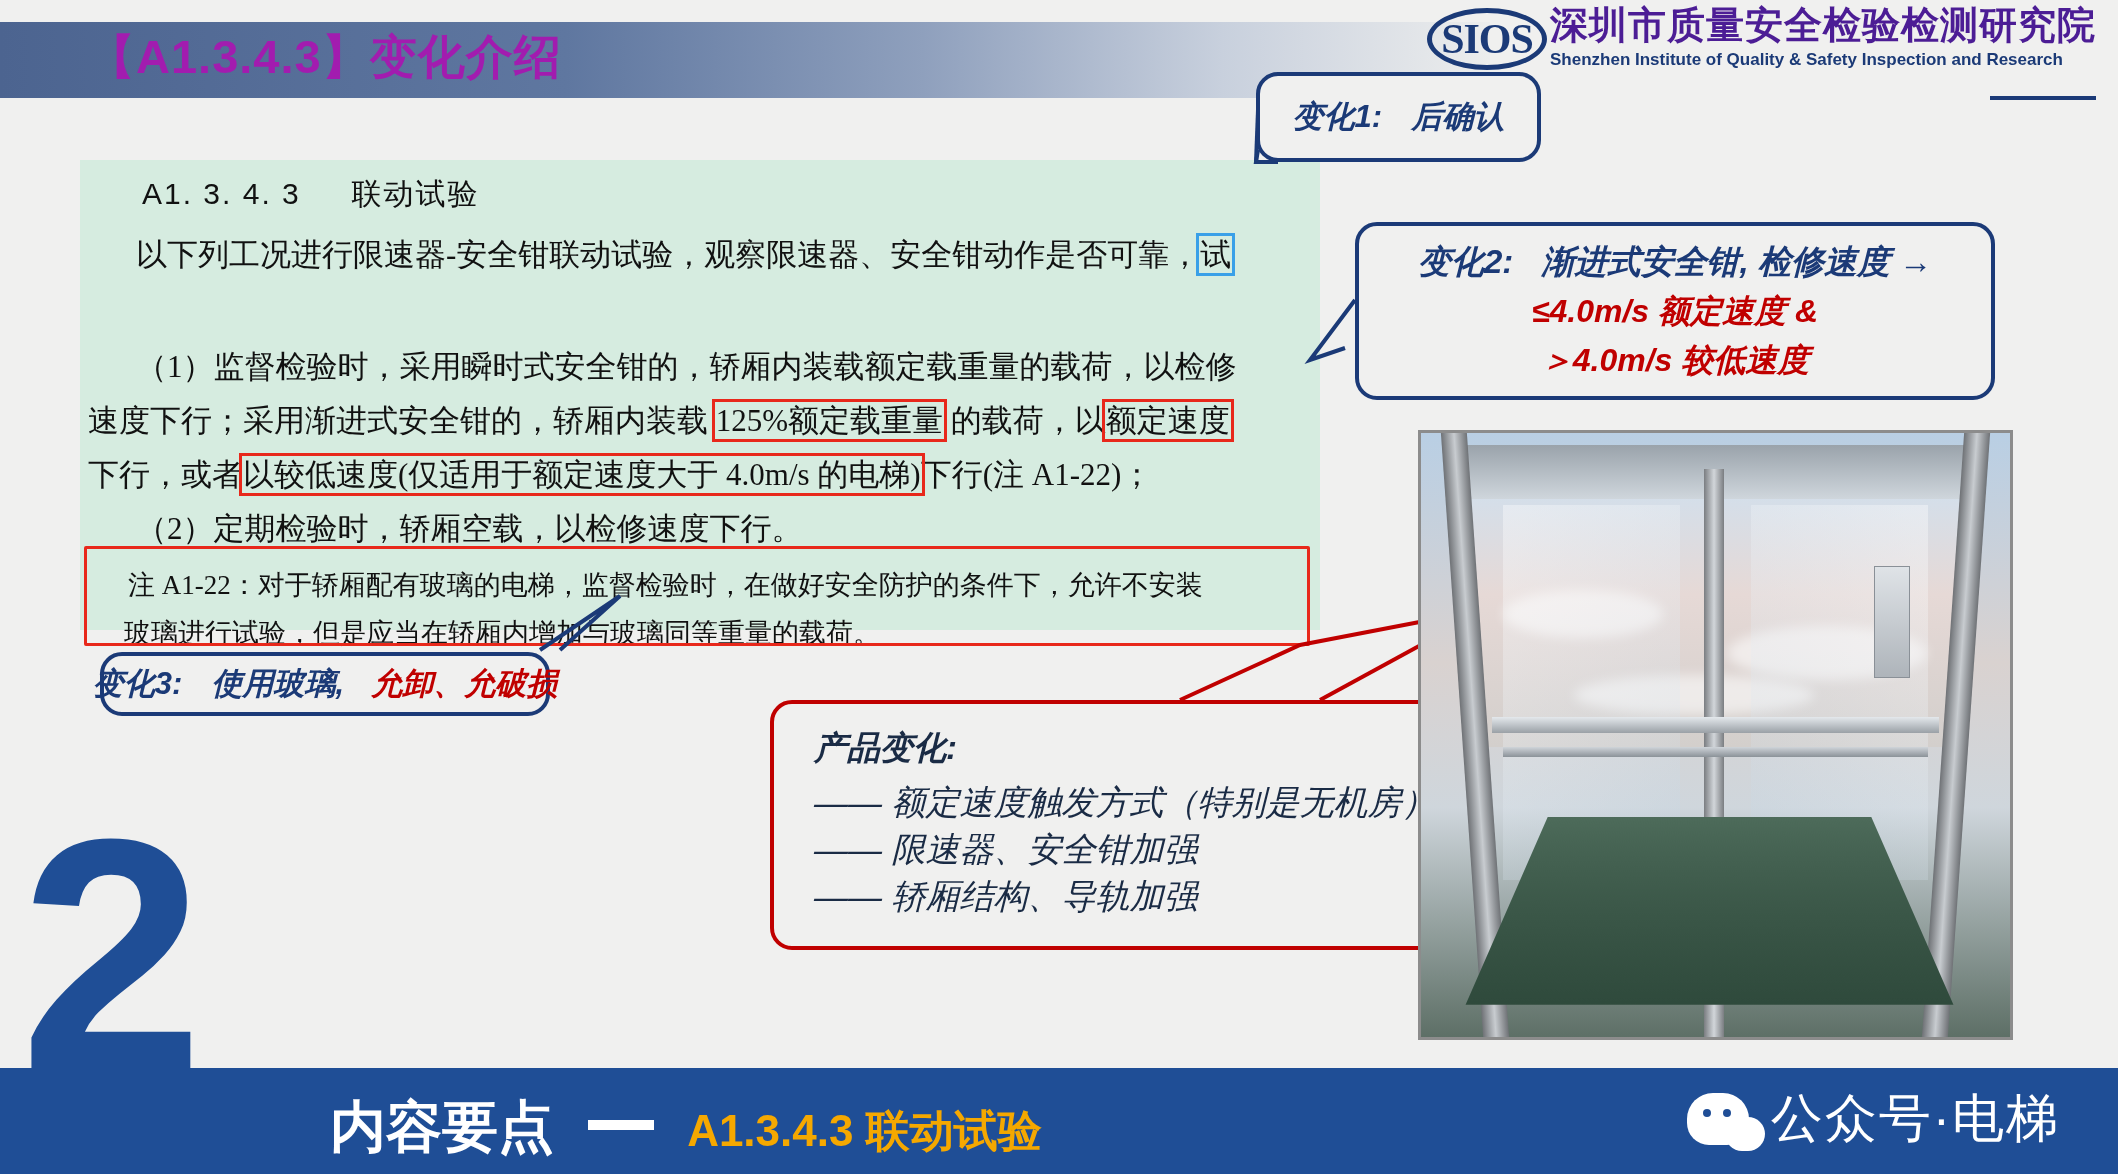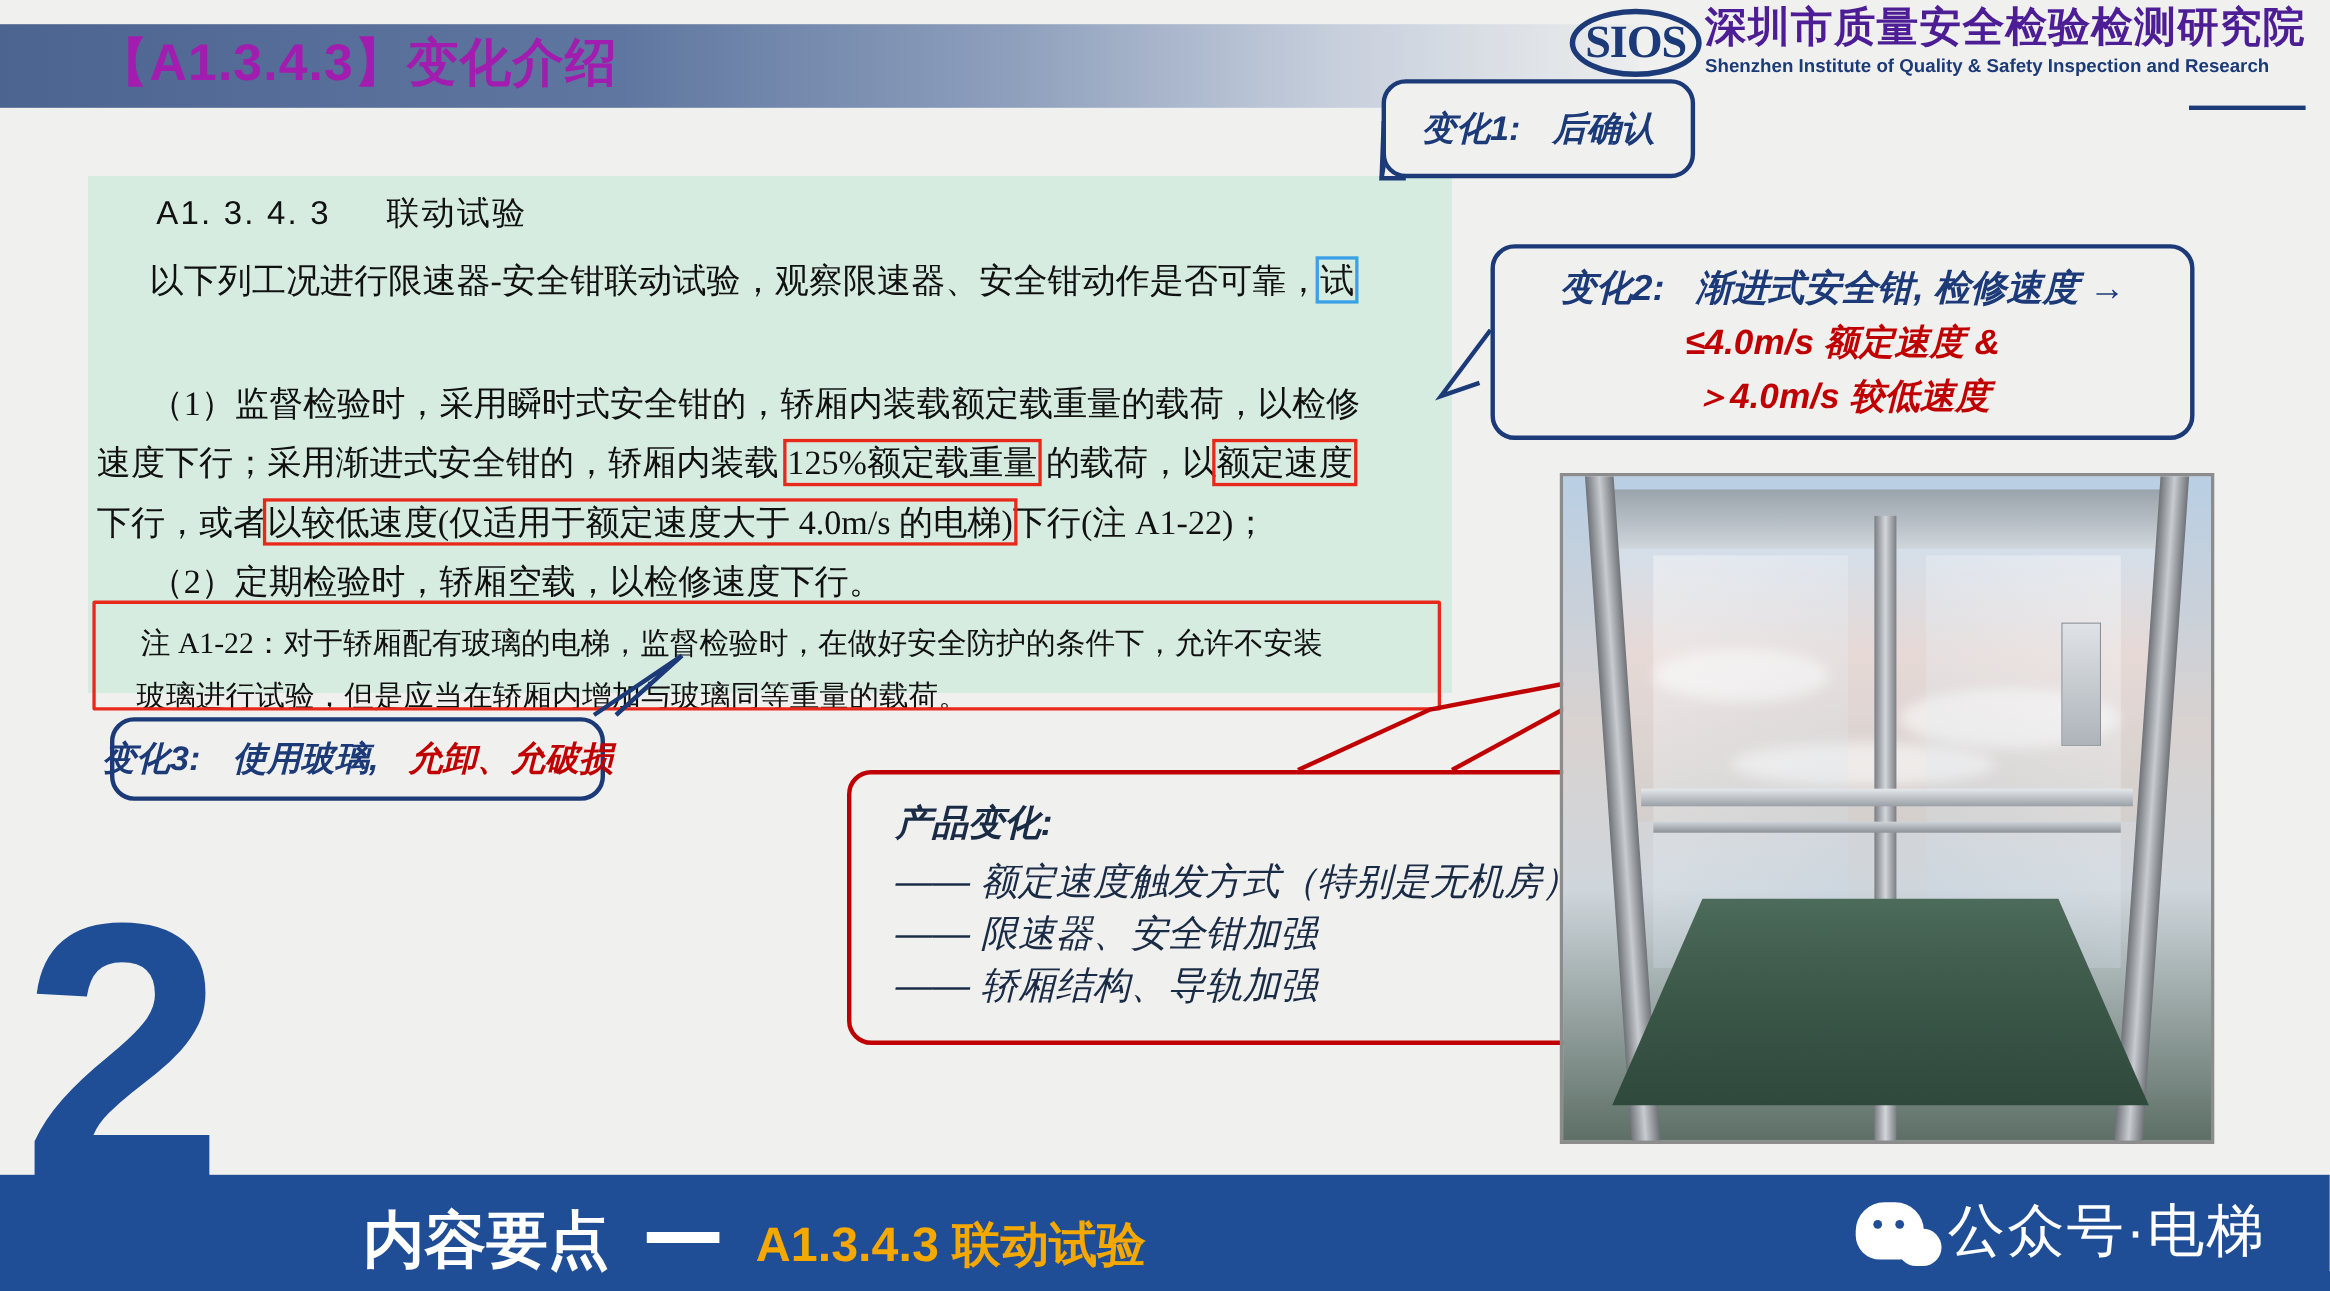--- a/index.html
+++ b/index.html
@@ -75,21 +75,21 @@
   }
   .co-text{font-style:italic;font-weight:bold;color:#1b3a77;white-space:nowrap;}
   .co-b{font-weight:bold;}
   .co-red{color:#c00000;font-style:italic;font-weight:bold;}
 
   #callout1{left:1256px;top:72px;width:285px;height:90px;}
   #callout1 .co-text{font-size:31px;}
   #callout2{left:1355px;top:222px;width:640px;height:178px;flex-direction:column;gap:5px;}
   #callout2 .l1{font-size:33px;}
   #callout2 .l2,#callout2 .l3{font-size:32px;}
-  #callout3{left:100px;top:652px;width:450px;height:76px;}
+  #callout3{left:100px;top:652px;width:450px;height:64px;}
   #callout3 .co-text{font-size:31px;}
 
   
   #prodbox{
     position:absolute;left:770px;top:700px;width:690px;height:250px;
     background:#f0f0ef;border:4px solid #c00000;border-radius:22px;box-sizing:border-box;
     padding:22px 0 0 40px;
   }
   #prodbox .ph{font-size:33px;font-weight:bold;font-style:italic;color:#1a2b45;margin-bottom:8px;}
   #prodbox .pl{font-size:34px;font-style:italic;color:#1a2b45;line-height:47px;white-space:nowrap;}

